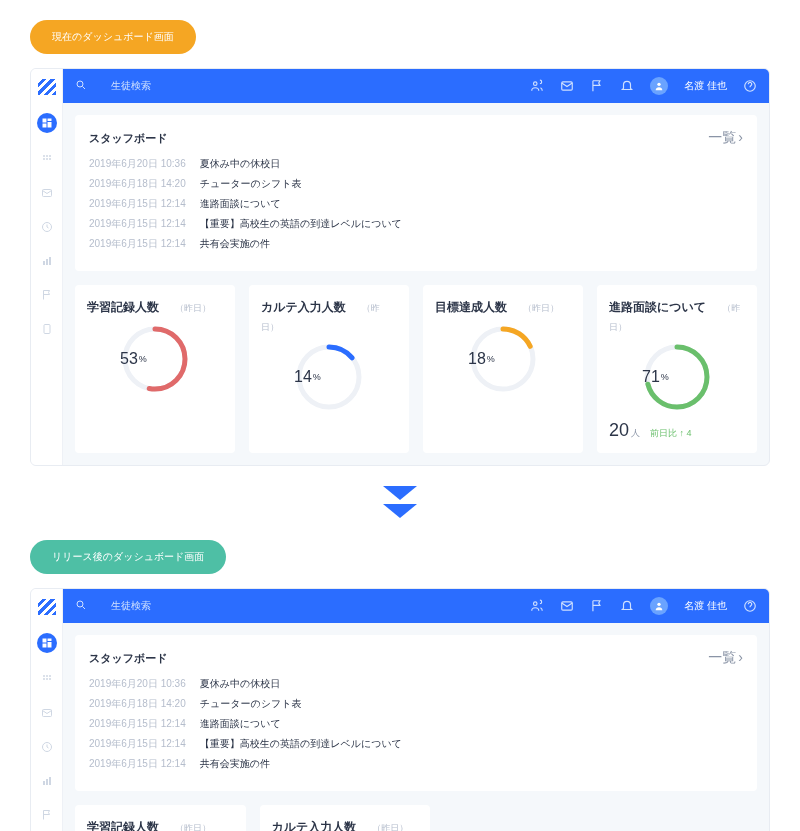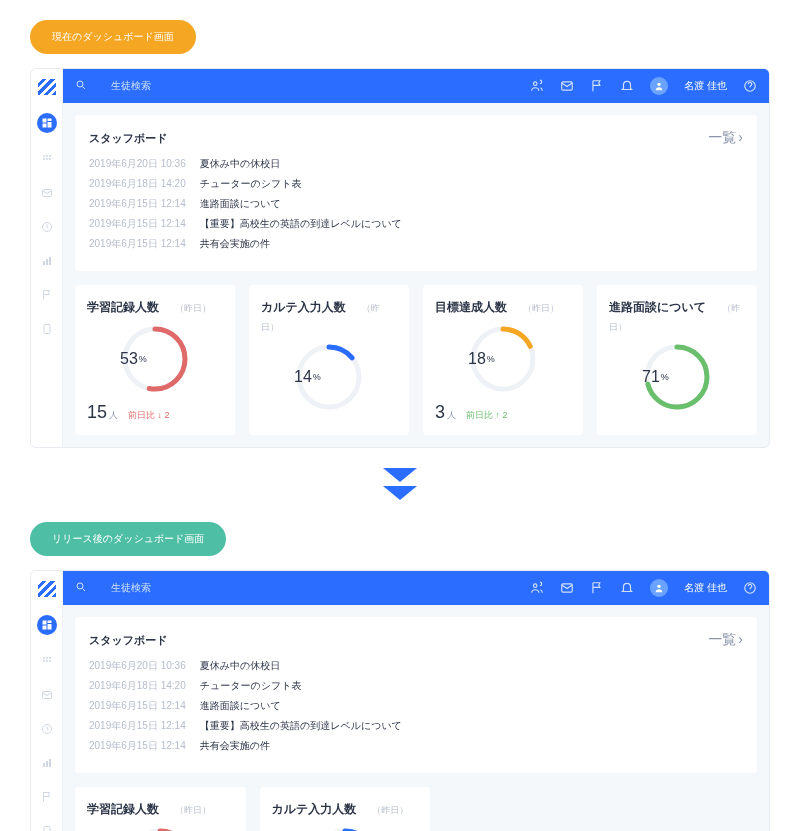--- a/index.html
+++ b/index.html
@@ -173,54 +173,50 @@
       </div>
       <div class="cards" id="cards-1">
           <div class="card">
             <div><span class="card-title">学習記録人数</span><span class="card-sub">（昨日）</span></div>
             <div class="donut-wrap">
               <div class="donut"><svg width="70" height="70">
                   <circle cx="35" cy="35" r="30" fill="none" stroke="#eef1f6" stroke-width="5"></circle>
                   <circle cx="35" cy="35" r="30" fill="none" stroke="#e06a6a" stroke-width="5" stroke-dasharray="99.90264638415542 188.49555921538757" stroke-linecap="round"></circle>
                 </svg><div class="donut-label">53<small>%</small></div></div>
             </div>
-            <div class="card-footer">
-              <span class="big-num">15<small>人</small></span>
-              <span class="diff down">前日比 ↓ 2</span>
-            </div>
           </div>
           <div class="card">
             <div><span class="card-title">カルテ入力人数</span><span class="card-sub">（昨日）</span></div>
             <div class="donut-wrap">
               <div class="donut"><svg width="70" height="70">
                   <circle cx="35" cy="35" r="30" fill="none" stroke="#eef1f6" stroke-width="5"></circle>
                   <circle cx="35" cy="35" r="30" fill="none" stroke="#2b6dff" stroke-width="5" stroke-dasharray="26.389378290154262 188.49555921538757" stroke-linecap="round"></circle>
                 </svg><div class="donut-label">14<small>%</small></div></div>
             </div>
           </div>
           <div class="card">
             <div><span class="card-title">目標達成人数</span><span class="card-sub">（昨日）</span></div>
             <div class="donut-wrap">
               <div class="donut"><svg width="70" height="70">
                   <circle cx="35" cy="35" r="30" fill="none" stroke="#eef1f6" stroke-width="5"></circle>
                   <circle cx="35" cy="35" r="30" fill="none" stroke="#f5a623" stroke-width="5" stroke-dasharray="33.92920065876976 188.49555921538757" stroke-linecap="round"></circle>
                 </svg><div class="donut-label">18<small>%</small></div></div>
             </div>
-            <div class="card-footer">
-              <span class="big-num">3<small>人</small></span>
-              <span class="diff up">前日比 ↑ 2</span>
-            </div>
           </div>
           <div class="card">
             <div><span class="card-title">進路面談について</span><span class="card-sub">（昨日）</span></div>
             <div class="donut-wrap">
               <div class="donut"><svg width="70" height="70">
                   <circle cx="35" cy="35" r="30" fill="none" stroke="#eef1f6" stroke-width="5"></circle>
                   <circle cx="35" cy="35" r="30" fill="none" stroke="#6abf6c" stroke-width="5" stroke-dasharray="133.83184704292518 188.49555921538757" stroke-linecap="round"></circle>
                 </svg><div class="donut-label">71<small>%</small></div></div>
+            </div>
+            <div class="card-footer">
+              <span class="big-num">20<small>人</small></span>
+              <span class="diff up">前日比 ↑ 4</span>
             </div>
           </div>
         </div>
     </div>
   </div>
 </div>
 
 
 <div class="arrow-down">
   <svg width="34" height="18" viewBox="0 0 34 18">

